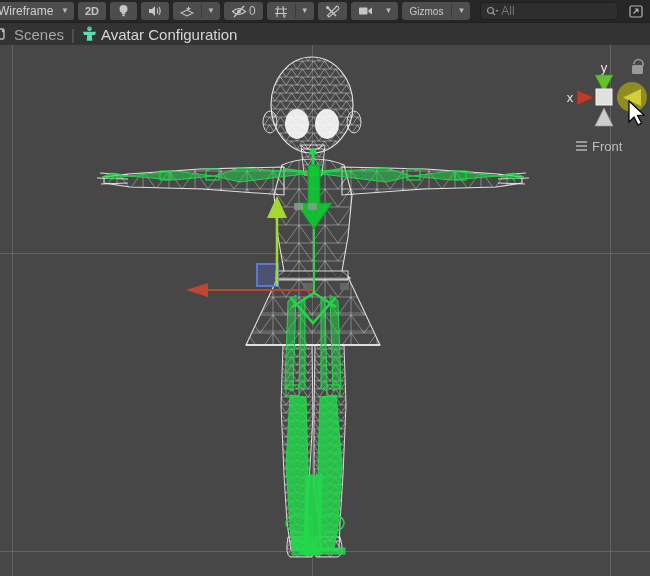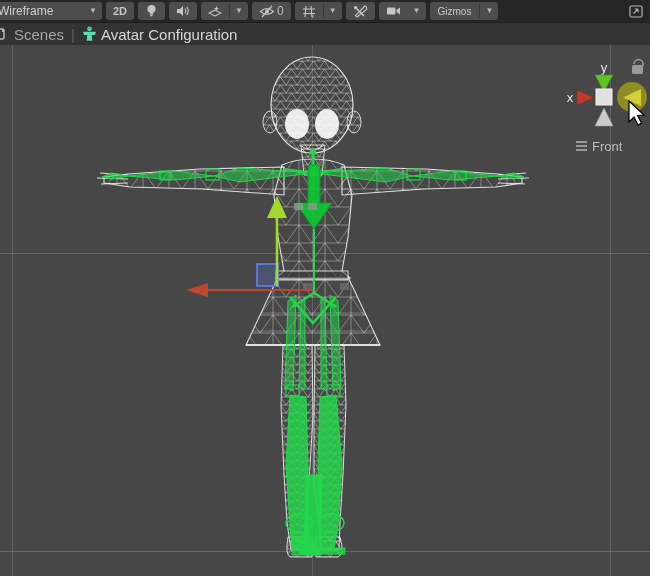--- a/index.html
+++ b/index.html
@@ -144,20 +144,30 @@
       </div>
       <span class="caret">▼</span>
     </div>
 
     <div class="tb-group">
       <div class="tb-btn gizmosLbl">Gizmos</div>
       <div class="tb-sep"></div>
       <span class="caret">▼</span>
     </div>
 
+    <div class="searchbox">
+      <span class="icon">
+        <svg width="13" height="11" viewBox="0 0 13 11">
+            <circle cx="4.5" cy="4.5" r="3" fill="none" stroke="#9a9a9a" stroke-width="1.2"></circle>
+            <line x1="6.8" y1="6.8" x2="9" y2="9" stroke="#9a9a9a" stroke-width="1.2"></line>
+            <path d="M9.5 4 L12.5 4 L11 6 Z" fill="#9a9a9a"></path>
+          </svg>
+      </span>
+      <input type="text" placeholder="All" style="">
+    </div>
 
     <div class="spacer"></div>
 
     <div class="tb-btn" style="background:transparent;">
       <span class="icon">
         <svg width="14" height="13" viewBox="0 0 14 13">
             <rect x="1" y="1" width="12" height="11" rx="1.5" fill="none" stroke="#b4b4b4" stroke-width="1.2"></rect>
             <path d="M4.5 8.5 L9 4 M9 4 H5.8 M9 4 V7.2" stroke="#b4b4b4" stroke-width="1.2" fill="none"></path>
           </svg>
       </span>

